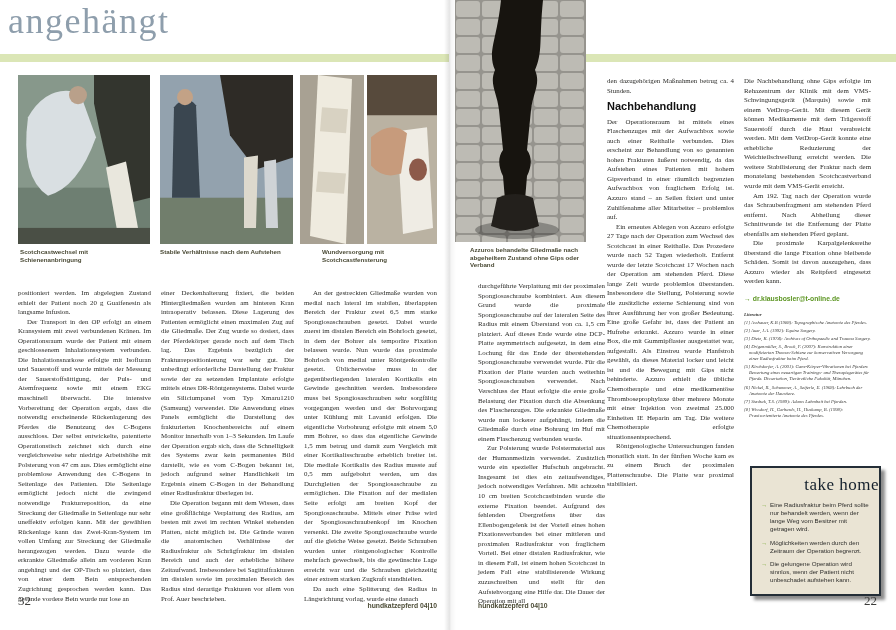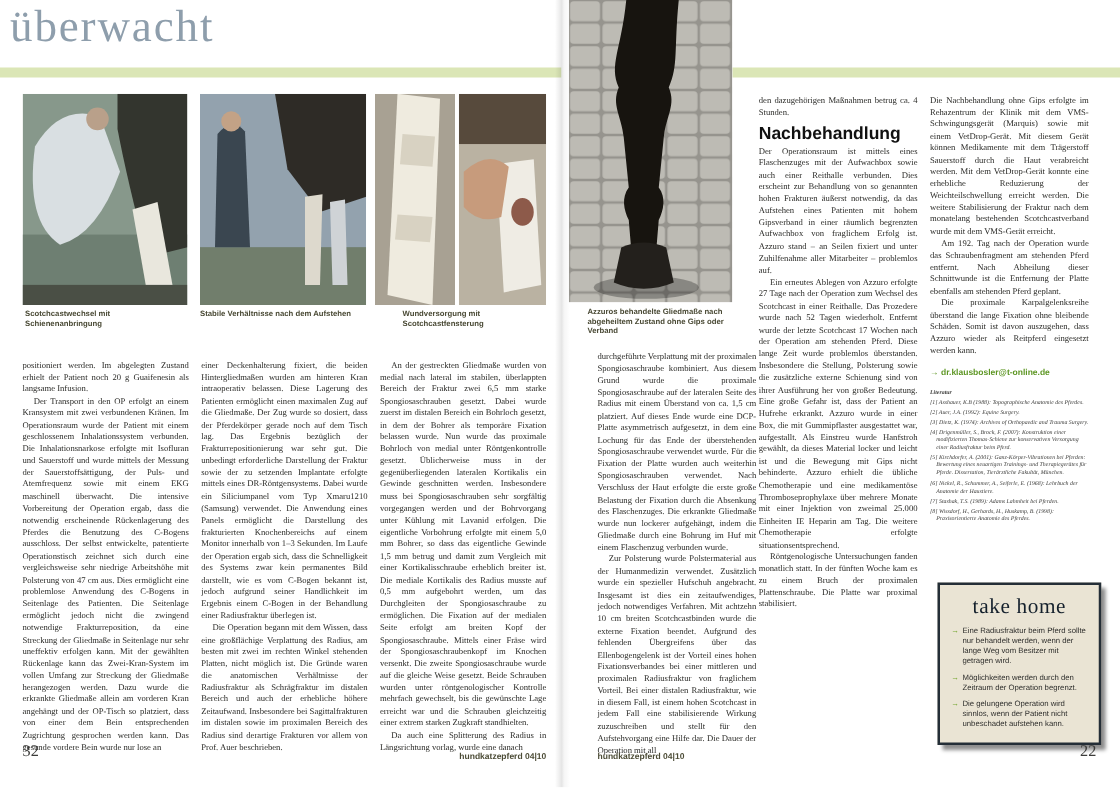--- a/index.html
+++ b/index.html
@@ -12,46 +12,46 @@
           background:linear-gradient(90deg,rgba(0,0,0,0) 0%,rgba(0,0,0,0.10) 45%,rgba(0,0,0,0.04) 60%,rgba(0,0,0,0) 100%);}
   .photo{position:absolute;top:75px;height:169px;overflow:hidden;}
   .photo svg{display:block;width:100%;height:100%;}
   #photo-right{position:absolute;left:455px;top:0;width:131px;height:242px;overflow:hidden;}
   #photo-right svg{display:block;width:100%;height:100%;}
   .caption{position:absolute;top:248px;font-family:"Liberation Sans",sans-serif;
            font-weight:bold;font-size:6.2px;line-height:7.6px;color:#4a4a35;}
   .col{position:absolute;text-align:justify;font-size:6.9px;line-height:9.55px;color:#2b2b28;}
   .col p{margin:0;}
   .col p.sp{text-indent:9px;}
-  .subhead{font-family:"Liberation Sans",sans-serif;font-weight:bold;font-size:14px;
+  .subhead{font-family:"Liberation Sans",sans-serif;font-weight:bold;font-size:11px;
            color:#111;margin:7px 0 5px 0 !important;text-align:left;}
   .email-line{margin-top:8px;font-family:"Liberation Sans",sans-serif;font-weight:bold;
               font-size:6.8px;color:#5d9623;text-align:left;}
   .email-line .arr{margin-right:2px;}
   #literature{margin-top:8px;font-style:italic;font-size:4.7px;line-height:6.0px;
               color:#3a3a38;text-align:left;}
   #literature .lit-head{font-weight:bold;margin-bottom:2px;}
   #literature .lit-entry{padding-left:5px;text-indent:-5px;margin-bottom:2.2px;}
   #takehome{position:absolute;left:750px;top:466px;width:127px;height:126px;
             background:#eae4d4;border:2px solid #242e37;box-shadow:4px 4px 3px rgba(0,0,0,0.45);}
   #takehome .th-title{font-family:"Liberation Serif",serif;font-size:17px;color:#14202c;
-            text-align:center;margin-top:7px;letter-spacing:0.5px;}
+            text-align:right;margin-top:7px;letter-spacing:0.5px;}
   .th-item{position:relative;margin:6px 8px 0 9px;padding-left:9px;
            font-family:"Liberation Sans",sans-serif;font-size:6.2px;line-height:7.9px;color:#2e2e2c;}
   .th-item .arr{position:absolute;left:0;top:0;color:#76a832;font-weight:bold;}
   .pagenum{position:absolute;top:593px;font-size:13px;color:#3c3c3a;font-family:"Liberation Serif",serif;}
   .journal{position:absolute;top:602px;font-family:"Liberation Sans",sans-serif;
            font-weight:bold;font-size:6.8px;color:#4b4b35;}
 </style>
 </head>
 <body>
 
 <div id="spread">
 
-  <div id="section-title">überwacht</div>
+  <div id="section-title">angehängt</div>
   <div class="greenbar" style="left:0;width:449px;"></div>
   <div class="greenbar" style="left:586px;width:310px;"></div>
   <div id="gutter"></div>
 
   <div class="photo" style="left:18px;width:132px;">
     <svg viewBox="0 0 132 168" preserveAspectRatio="none">
       <rect fill="#87988b" width="132" height="168"></rect>
       <rect fill="#6e7f72" y="112" width="132" height="56"></rect>
       <path fill="#33352e" d="M76,0 H132 V122 L100,130 Q84,70 76,28 Z"></path>
       <path fill="#d9dfe2" d="M10,42 Q30,8 62,18 L78,62 Q60,112 30,120 Q2,102 10,42 Z"></path>

